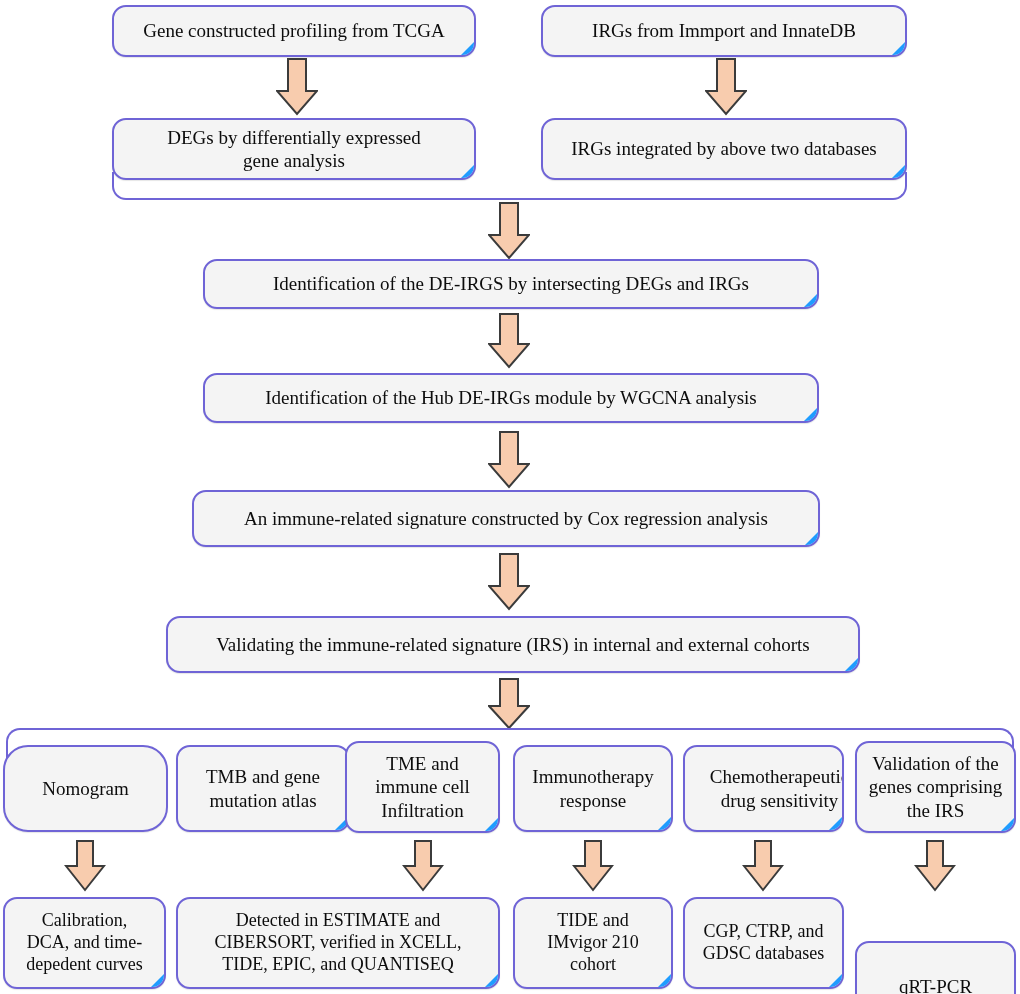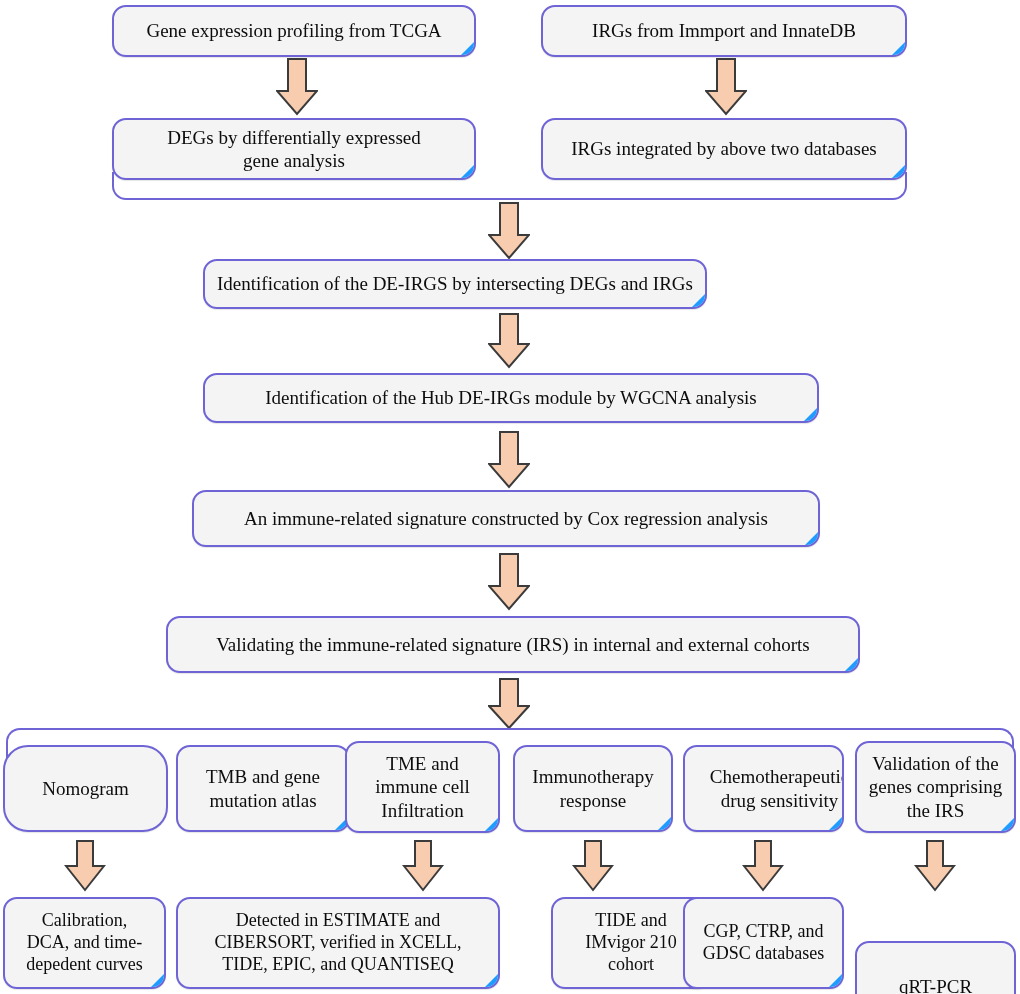--- a/index.html
+++ b/index.html
@@ -61,21 +61,21 @@
   .arrow {
     position: absolute;
   }
   .arrow svg { display: block; }
 </style>
 </head>
 <body>
 
 <div id="canvas">
 
-  <div class="fbox corner" style="left:112px; top:5px; width:364px; height:52px;">Gene expression profiling from TCGA</div>
+  <div class="fbox corner" style="left:112px; top:5px; width:364px; height:52px;">Gene constructed profiling from TCGA</div>
 
   <div class="fbox corner" style="left:541px; top:5px; width:366px; height:52px;">IRGs from Immport and InnateDB</div>
 
   <div class="arrow" style="left:276px; top:58px;">
     <svg width="42" height="58" viewBox="0 0 42 58">
       <polygon points="12,1 30,1 30,33 41,33 21,56 1,33 12,33" fill="#F8CCAE" stroke="#3b3b3b" stroke-width="2" stroke-linejoin="miter"></polygon>
     </svg>
   </div>
 
   <div class="arrow" style="left:705px; top:58px;">
@@ -93,21 +93,21 @@
               border-top:none; border-bottom:2px solid #6F64D6;
               border-left:2px solid #6F64D6; border-right:2px solid #6F64D6;
               border-top-left-radius:0; border-top-right-radius:0;"></div>
 
   <div class="arrow" style="left:488px; top:202px;">
     <svg width="42" height="58" viewBox="0 0 42 58">
       <polygon points="12,1 30,1 30,33 41,33 21,56 1,33 12,33" fill="#F8CCAE" stroke="#3b3b3b" stroke-width="2" stroke-linejoin="miter"></polygon>
     </svg>
   </div>
 
-  <div class="fbox corner" style="left:203px; top:259px; width:504px; height:50px;">Identification of the DE-IRGS by intersecting DEGs and IRGs</div>
+  <div class="fbox corner" style="left:203px; top:259px; width:616px; height:50px;">Identification of the DE-IRGS by intersecting DEGs and IRGs</div>
 
   <div class="arrow" style="left:488px; top:313px;">
     <svg width="42" height="56" viewBox="0 0 42 56">
       <polygon points="12,1 30,1 30,31 41,31 21,54 1,31 12,31" fill="#F8CCAE" stroke="#3b3b3b" stroke-width="2" stroke-linejoin="miter"></polygon>
     </svg>
   </div>
 
   <div class="fbox corner" style="left:203px; top:373px; width:616px; height:50px;">Identification of the Hub DE-IRGs module by WGCNA analysis</div>
 
   <div class="arrow" style="left:488px; top:431px;">
@@ -186,21 +186,21 @@
   </div>
 
   <div class="fbox corner" style="left:3px; top:897px; width:163px; height:92px; font-size:18px;">Calibration,
 DCA, and time-
 depedent curves</div>
 
   <div class="fbox corner" style="left:176px; top:897px; width:324px; height:92px; font-size:18px;">Detected in ESTIMATE and
 CIBERSORT, verified in  XCELL,
 TIDE, EPIC, and QUANTISEQ</div>
 
-  <div class="fbox corner" style="left:513px; top:897px; width:160px; height:92px; font-size:18px;margin-left:38px;">TIDE and
+  <div class="fbox corner" style="left:513px; top:897px; width:160px; height:92px; font-size:18px;">TIDE and
 IMvigor 210
 cohort</div>
 
   <div class="fbox corner" style="left:683px; top:897px; width:161px; height:92px; font-size:18px;">CGP, CTRP, and
 GDSC databases</div>
 
   <div class="fbox" style="left:855px; top:941px; width:161px; height:92px; font-size:19px;">qRT-PCR</div>
 
 </div>
 

